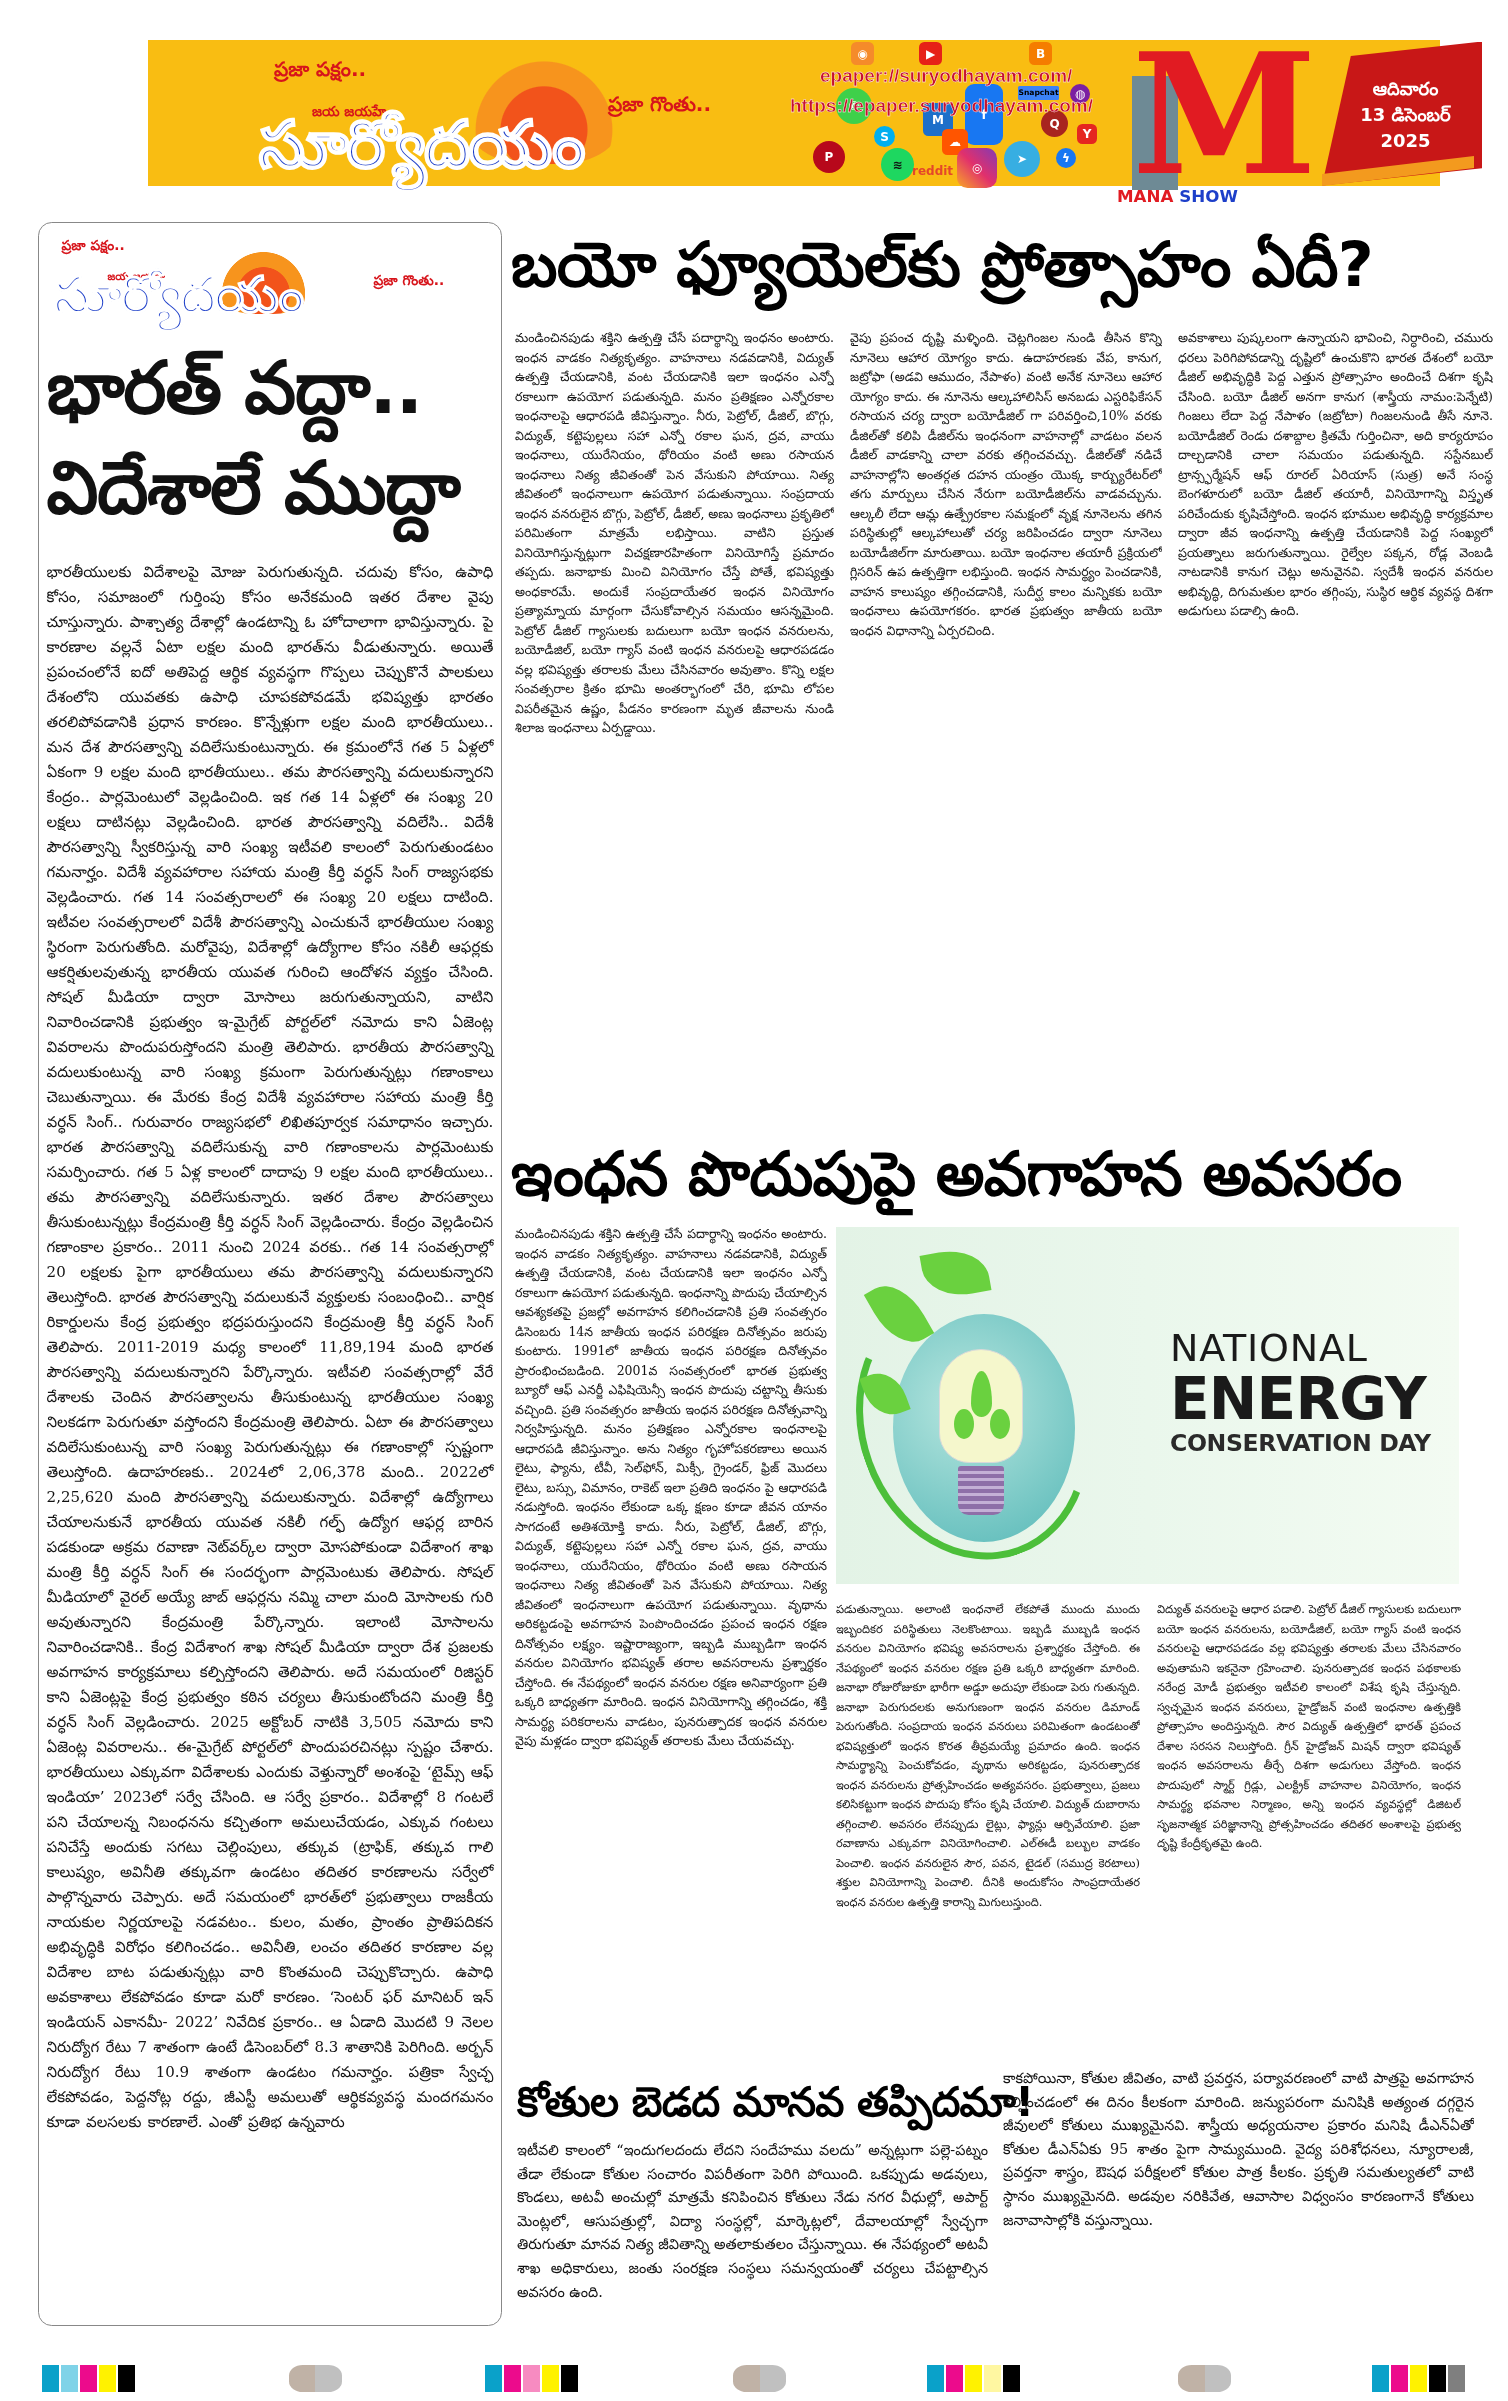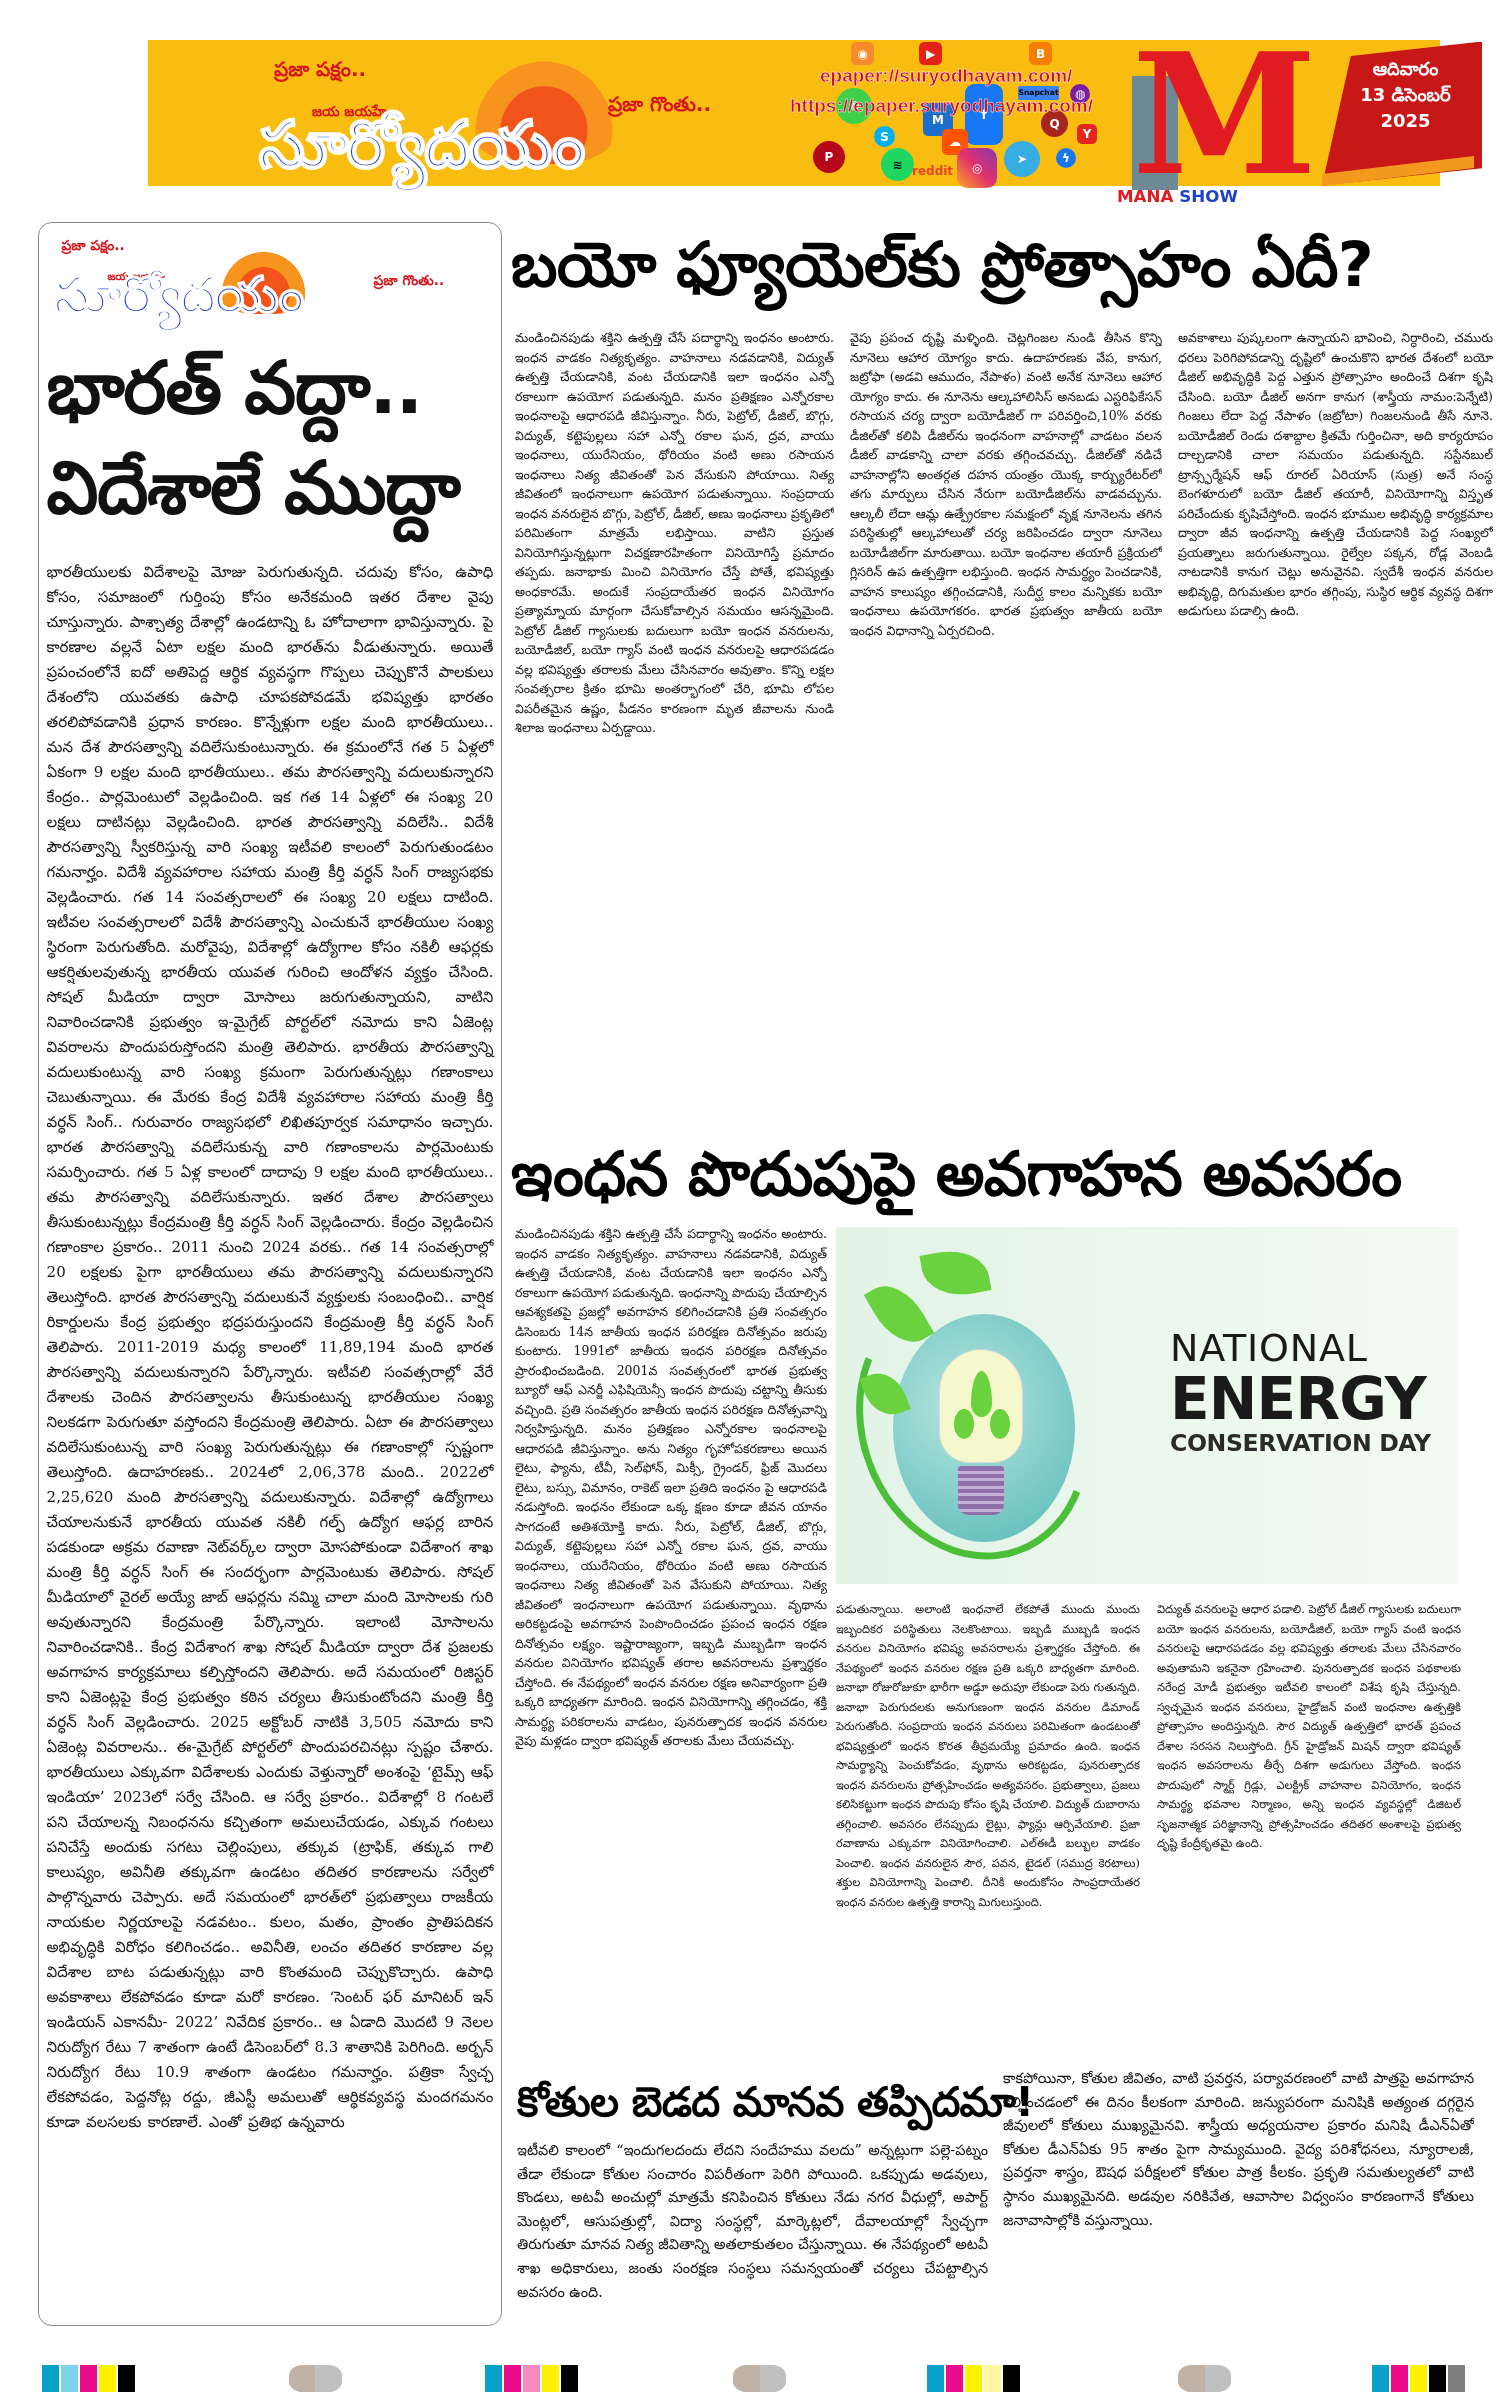--- a/index.html
+++ b/index.html
@@ -34,21 +34,21 @@
 
   .mana-show { position: absolute; left: 1117px; top: 30px; width: 175px; height: 182px; }
   .mana-show .m-letter { position: absolute; left: 15px; top: 7.6px; font-family: "DejaVu Serif", serif; font-weight: bold; font-size: 167px; line-height: 152px; color: #e11b22; }
   .mana-show .m-grey { position: absolute; left: 15px; top: 46px; width: 46px; height: 114px; background: #6e8a95; }
   .mana-show .brand { position: absolute; left: 0; top: 156px; font-family: "DejaVu Sans", sans-serif; font-weight: bold; font-size: 16.7px; color: #e11b22; white-space: nowrap; }
   .mana-show .brand span.show { color: #1d3fc9; }
 
   .date-flag { position: absolute; left: 1322px; top: 34px; width: 160px; height: 160px; }
   .date-flag .flag { position: absolute; left: 0; top: 7.6px; width: 160px; height: 144px; background: #c81717; clip-path: polygon(18% 10%, 100% 0, 100% 88%, 0 100%); }
   .date-flag .fold { position: absolute; left: 0; top: 122px; width: 152px; height: 30px; background: #f39a1e; clip-path: polygon(0 60%, 100% 0, 100% 40%, 0 100%); }
-  .date-flag .date-text { position: absolute; left: 15px; top: 22px; width: 137px; color: #fff; text-align: center; font-family: "DejaVu Sans", sans-serif; font-weight: bold; font-size: 18px; line-height: 26px; }
+  .date-flag .date-text { position: absolute; left: 15px; top: 42px; width: 137px; color: #fff; text-align: center; font-family: "DejaVu Sans", sans-serif; font-weight: bold; font-size: 18px; line-height: 26px; }
 
   
   .left-box { position: absolute; left: 38px; top: 222px; width: 464px; height: 2104px; border: 1.5px solid #888; border-radius: 13.7px; padding: 9px 7.6px; overflow: hidden; }
   .lb-logo { position: relative; height: 106px; }
   .lb-logo .tagline { font-size: 13.7px; top: 4.6px; }
   .lb-logo .tagline.left { left: 15px; }
   .lb-logo .tagline.right { left: 327px; }
   .lb-logo .logo-sub { left: 61px; top: 38px; font-size: 10.6px; }
   .lb-logo .logo-text { left: 7.6px; top: 34px; font-size: 50px; color: #1d3fc9; -webkit-text-stroke: 1.5px #fff; }
   .lb-logo .sun { left: 167px; top: 13.7px; width: 99px; height: 68px; }

